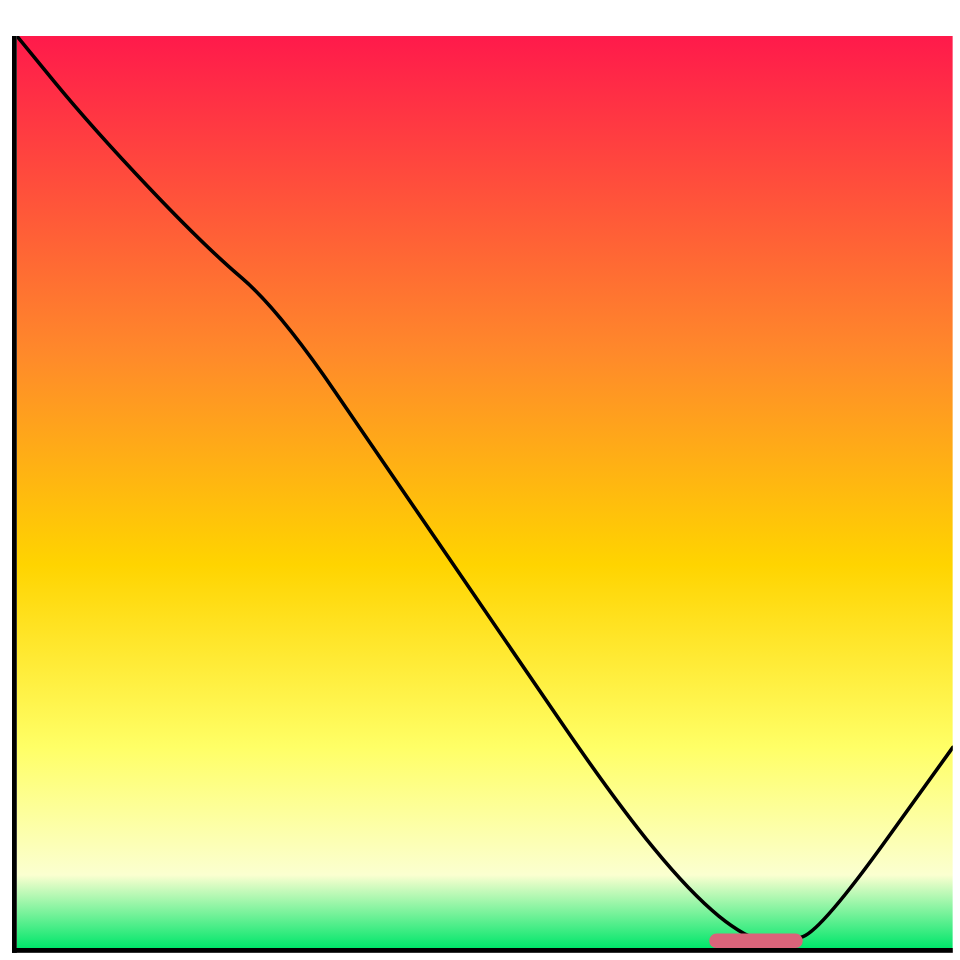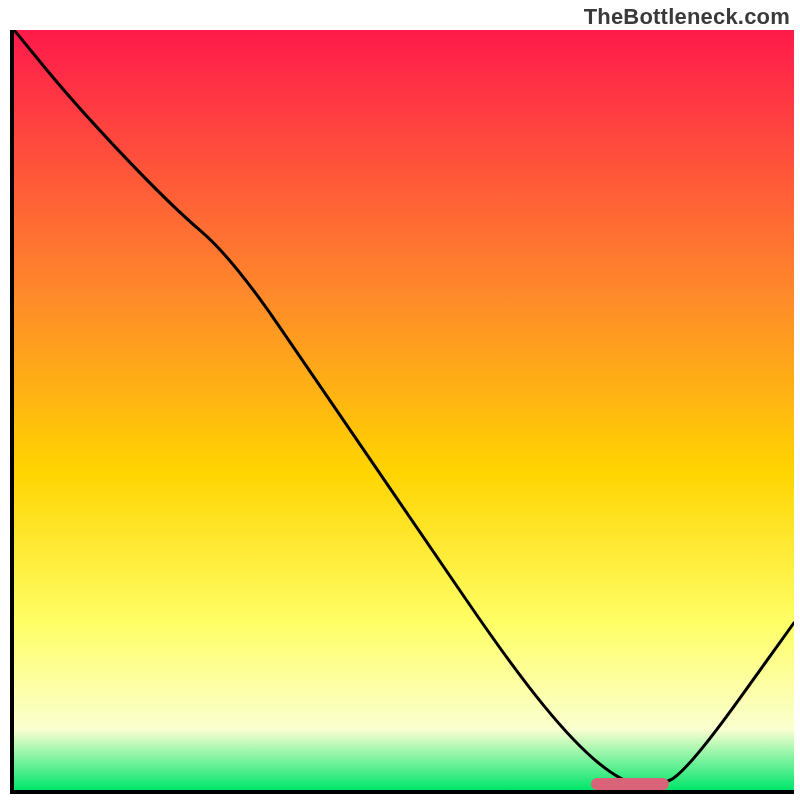--- a/index.html
+++ b/index.html
@@ -51,21 +51,20 @@
     position: absolute;
     height: 12px;
     border-radius: 6px;
     background: #d9647a;
   }
 </style>
 </head>
 <body>
 
 <div class="chart-container">
-  <div class="watermark">TheBottleneck.com</div>
 
   <div class="plot-area">
     <div class="gradient-bg" style="background: linear-gradient(rgb(255, 26, 75) 0%, rgb(255, 138, 42) 35%, rgb(255, 212, 0) 58%, rgb(255, 255, 102) 78%, rgb(251, 255, 208) 92%, rgb(0, 230, 106) 100%);"></div>
     <svg class="curve" viewBox="0 0 780 760" preserveAspectRatio="none">
       <path fill="none" stroke="#000000" stroke-width="3" stroke-linejoin="round" stroke-linecap="round" d="M 0 0 Q 0 0 31.2 38 Q 62.4 76 109.2 125.39999999999998 Q 156 174.79999999999995 187.20000000000002 201.39999999999998 Q 218.40000000000003 228 265.20000000000005 296.4 Q 312 364.8 358.8 433.2 Q 405.6 501.59999999999997 452.4 570 Q 499.2 638.4 530.4 676.4 Q 561.6 714.4 585 733.4 Q 608.4 752.4 624 754.3 Q 639.5999999999999 756.2 655.1999999999999 750.5 Q 670.8 744.8 725.4 668.8 T 780 592.8"></path>
     </svg>
     <div class="marker" style="left: 577.2px; width: 78px; top: 747.92px; background: rgb(217, 100, 122);"></div>
   </div>
 </div>
 

